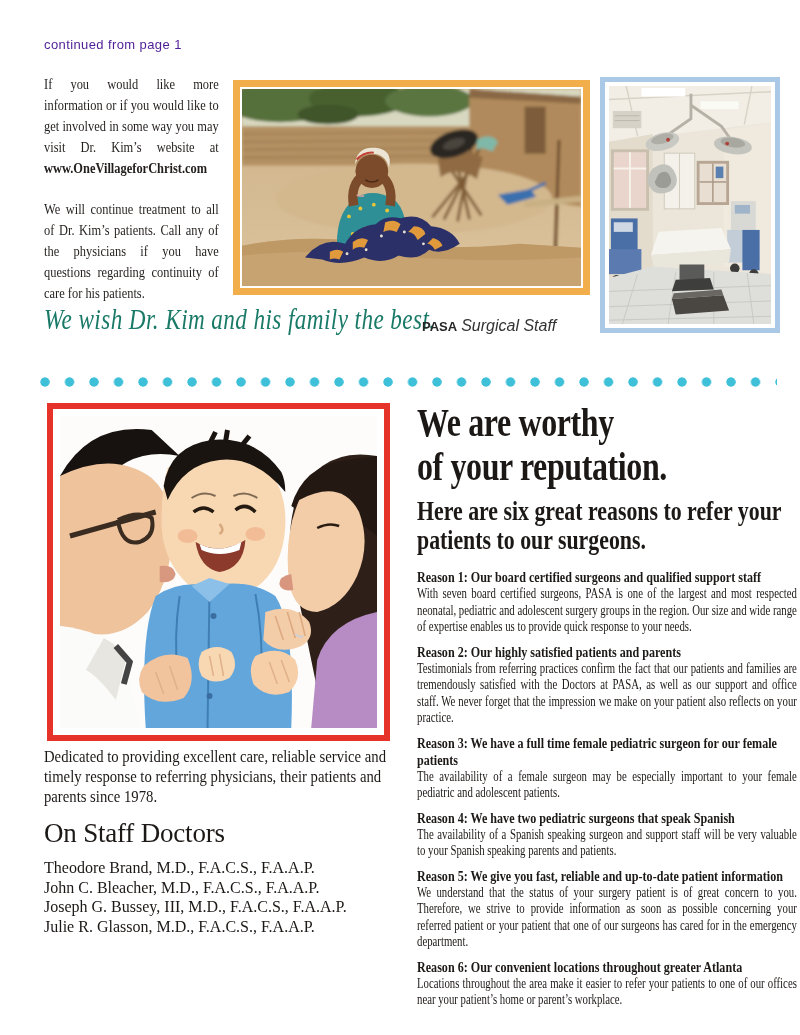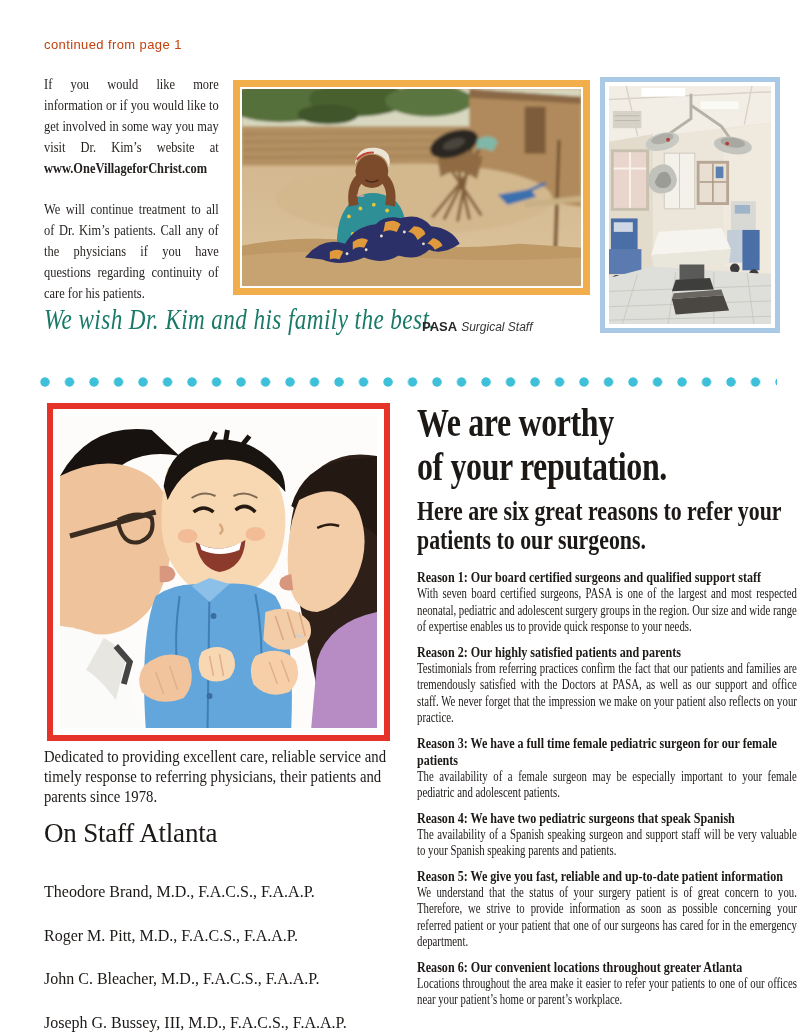--- a/index.html
+++ b/index.html
@@ -5,21 +5,21 @@
 <style>
   html,body{margin:0;padding:0;}
   body{
     width:800px;height:1035px;position:relative;background:#ffffff;
     font-family:"Liberation Serif",serif;color:#1e1a18;overflow:hidden;
   }
   .abs{position:absolute;}
   
   .continued{
     left:44px;top:37px;font-family:"Liberation Sans",sans-serif;
-    font-size:13px;letter-spacing:.4px;color:#c2410c;
+    font-size:13px;letter-spacing:.4px;color:#4c1d95;
   }
   
   .intro{
     left:44px;top:74px;width:208px;transform:scaleX(.84);transform-origin:left top;
     font-size:14.8px;line-height:21px;text-align:justify;color:#221e1c;
   }
   .intro p{margin:0;}
   .intro p+p{margin-top:20px;}
   .link-bold{font-weight:bold;}
   
@@ -31,35 +31,35 @@
     border:5px solid var(--frame-blue,#aac9e6);padding:4px;}
   .photo-family{left:47px;top:403px;width:343px;height:338px;
     border:6px solid var(--frame-red,#e5332a);padding:7px;}
   
   .script{
     left:44px;top:303px;white-space:nowrap;transform:scaleX(.8);transform-origin:left top;
     font-style:italic;font-size:29px;letter-spacing:.5px;color:var(--accent-teal,#1a7a68);
   }
   .attribution{left:422px;top:317px;font-family:"Liberation Sans",sans-serif;white-space:nowrap;}
   .attr-org{font-weight:bold;font-size:13px;color:#262626;}
-  .attr-role{font-style:italic;font-size:12px;color:#333;margin-left:4px;}
+  .attr-role{font-style:italic;font-size:16px;color:#333;margin-left:4px;}
   
   .dots{
     left:40px;top:377px;width:737px;height:10px;
     background-image:radial-gradient(circle at 5px 5px,var(--dot-cyan,#3ec0d8) 4.3px,transparent 5px);
     background-size:24.5px 10px;background-repeat:repeat-x;
   }
   
   .mission{
     left:44px;top:746px;width:420px;transform:scaleX(.84);transform-origin:left top;
     font-size:17.5px;line-height:20px;color:#1c1816;
   }
   .staff-heading{left:44px;top:818px;font-size:27px;letter-spacing:-.2px;color:#1c1816;}
   .doctors{left:44px;top:858px;font-size:16px;line-height:19.5px;color:#1c1816;}
-  .doctors div{white-space:nowrap;margin-top:24px;}
+  .doctors div{white-space:nowrap;}
   
   .rep{left:417px;top:400px;width:487px;transform:scaleX(.78);transform-origin:left top;color:#1c1816;}
   .headline{font-size:41px;line-height:44px;letter-spacing:-.5px;margin:0;}
   .subhead{font-size:28px;line-height:29px;margin:8px 0 0 0;}
   .reasons{margin-top:14px;}
   .reason{margin-top:7px;}
   .reason-heading{font-size:15.5px;line-height:17px;margin:0 0 1px 0;}
   .nowrap{white-space:nowrap;}
   .reason-body{font-size:13.8px;line-height:16.5px;text-align:justify;margin:0;}
 </style>
@@ -296,24 +296,23 @@
         <path d="M96 256 l8 22"></path>
         <path d="M110 250 l8 24"></path>
         <path d="M210 246 l8 22"></path>
         <path d="M222 244 l8 22"></path>
     </g>
   </svg>
 </div>
 
 <div class="abs mission">Dedicated to providing excellent care, reliable service and timely response to referring physicians, their patients and parents since 1978.</div>
 
-<div class="abs staff-heading">On Staff Atlanta</div>
+<div class="abs staff-heading">On Staff Doctors</div>
 <div class="abs doctors">
   <div>Theodore Brand, M.D., F.A.C.S., F.A.A.P.</div>
-  <div>Roger M. Pitt, M.D., F.A.C.S., F.A.A.P.</div>
   <div>John C. Bleacher, M.D., F.A.C.S., F.A.A.P.</div>
   <div>Joseph G. Bussey, III, M.D., F.A.C.S., F.A.A.P.</div>
   <div>Julie R. Glasson, M.D., F.A.C.S., F.A.A.P.</div>
 </div>
 
 <div class="abs rep">
   <h1 class="headline">
     <span>We are worthy</span><br>
     <span>of your reputation.</span>
   </h1>

